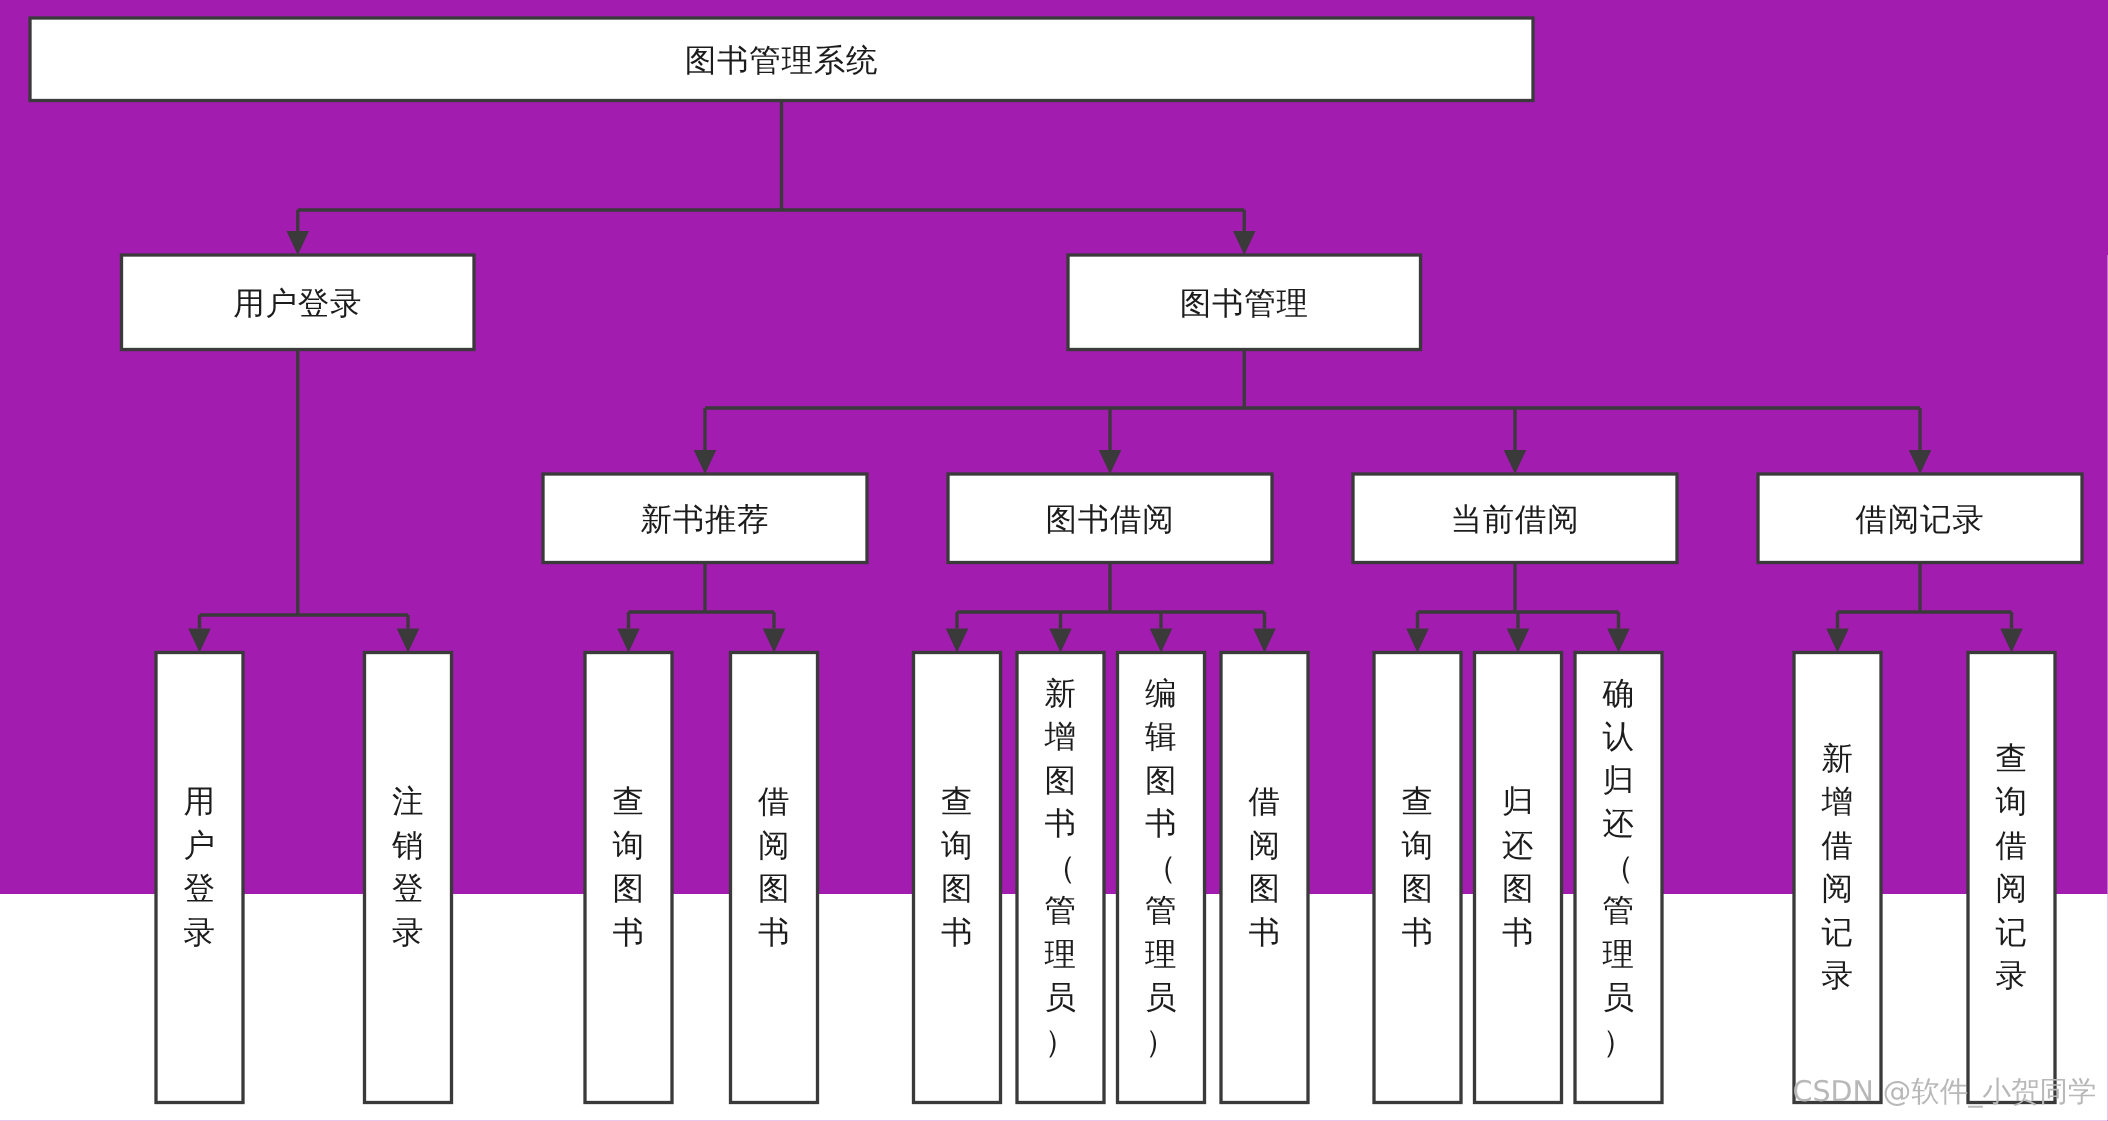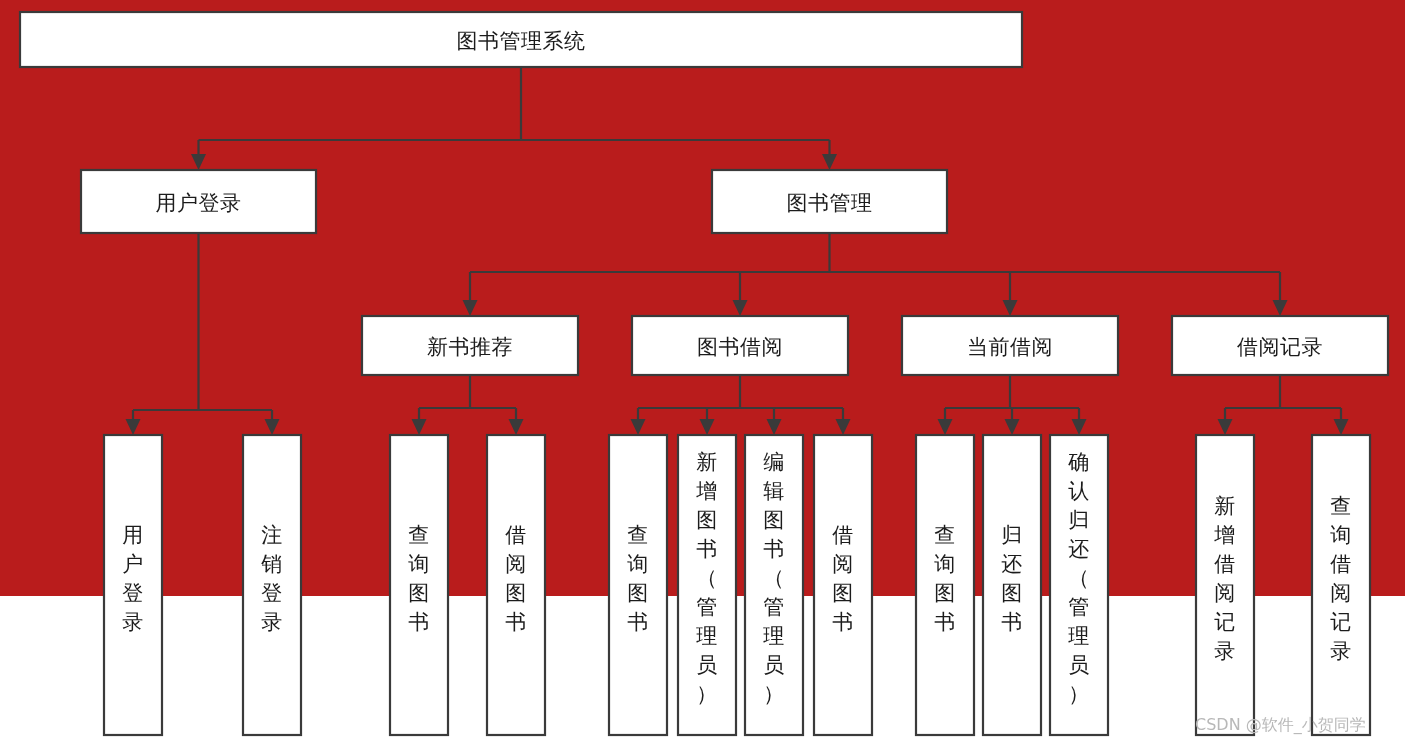--- a/index.html
+++ b/index.html
@@ -12,21 +12,21 @@
     width: 1405px;
     height: 747px;
     overflow: hidden;
     font-family: "DejaVu Sans", "Liberation Sans", sans-serif;
     position: relative;
   }
   #diagram-root {
     position: relative;
     width: 1405px;
     height: 596px;
-    background: #b91c1c;
+    background: #a21caf;
   }
   svg.diagram-canvas {
     position: absolute;
     top: 0;
     left: 0;
     width: 1405px;
     height: 747px;
     display: block;
   }
   .node-box {
@@ -55,21 +55,21 @@
     fill: none;
     stroke-linecap: butt;
   }
   .arrow-head {
     fill: #3a3a3a;
     stroke: none;
   }
   .watermark {
     position: absolute;
     font-family: "DejaVu Sans", "Liberation Sans", sans-serif;
-    font-size: 16px;
+    font-size: 19px;
     color: #b8b8b8;
     white-space: nowrap;
     pointer-events: none;
     user-select: none;
   }
 </style>
 </head>
 <body>
 
 <div id="diagram-root">

